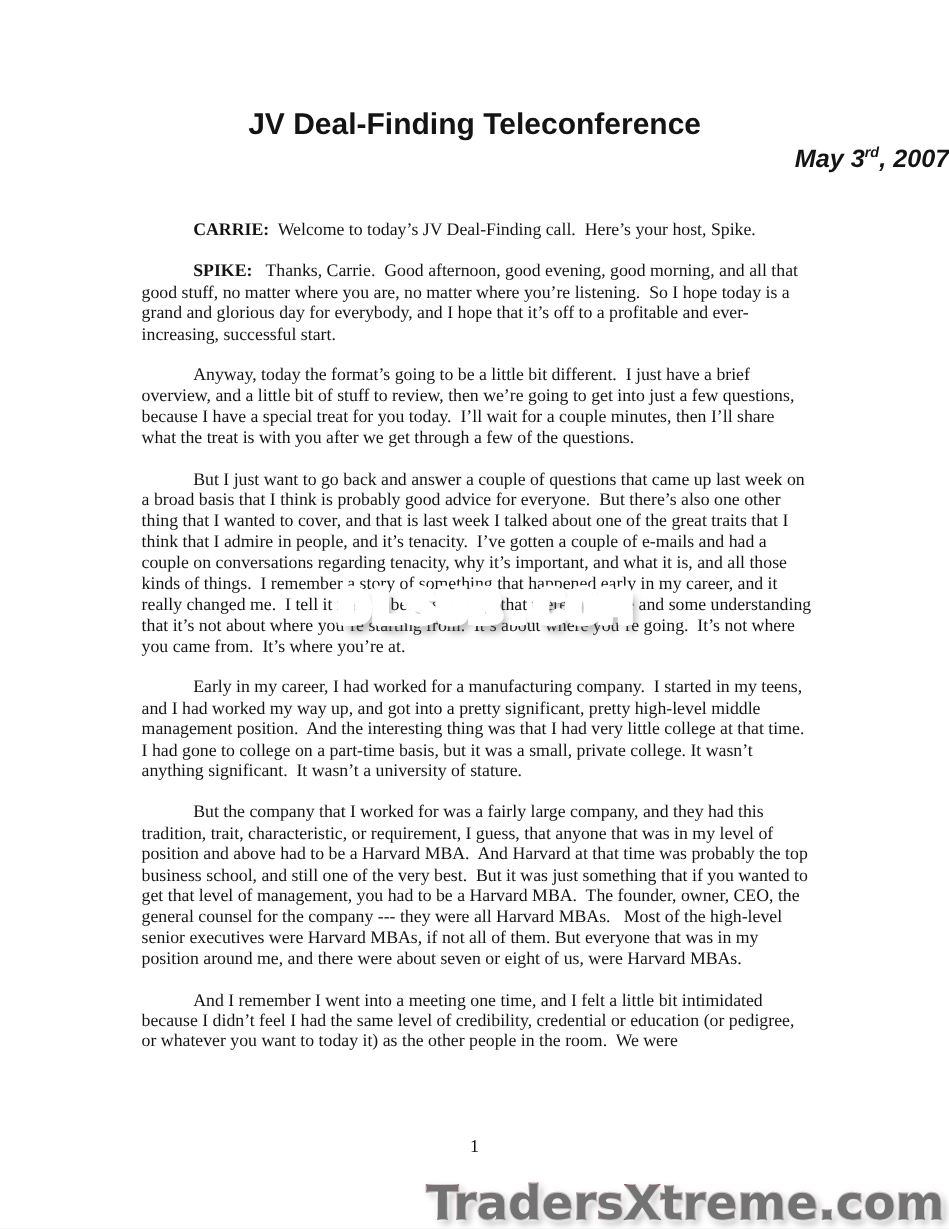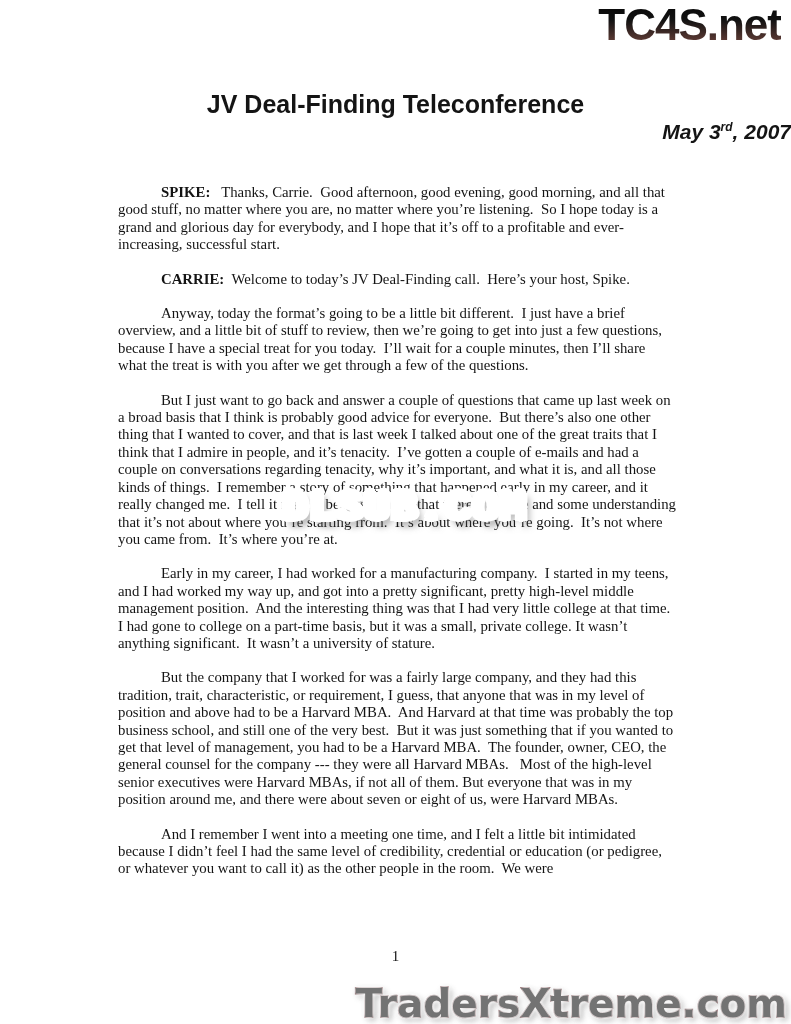--- a/index.html
+++ b/index.html
@@ -106,34 +106,33 @@
       0 0 3px #ffffff, 0 0 5px #ffffff, 0 0 7px #f2f2f2,
       3px 3px 6px rgba(60,60,60,0.45);
     cursor:pointer;
   }
 </style>
 </head>
 <body>
 
 <div class="page">
 
-  <div class="logo-top">TC4S.net</div>
 
   <h1 class="title">JV Deal-Finding Teleconference</h1>
 
   <h2 class="subtitle"><span>May 3</span><sup>rd</sup><span>, 2007</span></h2>
 
   <div class="body-text">
+    <p><b>CARRIE:</b><span>  Welcome to today’s JV Deal-Finding call.  Here’s your host, Spike.</span></p>
     <p><b>SPIKE:</b><span>   Thanks, Carrie.  Good afternoon, good evening, good morning, and all that good stuff, no matter where you are, no matter where you’re listening.  So I hope today is a grand and glorious day for everybody, and I hope that it’s off to a profitable and ever-increasing, successful start.</span></p>
-    <p><b>CARRIE:</b><span>  Welcome to today’s JV Deal-Finding call.  Here’s your host, Spike.</span></p>
     <p><b></b><span>Anyway, today the format’s going to be a little bit different.  I just have a brief overview, and a little bit of stuff to review, then we’re going to get into just a few questions, because I have a special treat for you today.  I’ll wait for a couple minutes, then I’ll share what the treat is with you after we get through a few of the questions.</span></p>
     <p><b></b><span>But I just want to go back and answer a couple of questions that came up last week on a broad basis that I think is probably good advice for everyone.  But there’s also one other thing that I wanted to cover, and that is last week I talked about one of the great traits that I think that I admire in people, and it’s tenacity.  I’ve gotten a couple of e-mails and had a couple on conversations regarding tenacity, why it’s important, and what it is, and all those kinds of things.  I remember a story of something that happened early in my career, and it really changed me.  I tell it mainly because I hope that there’s a value and some understanding that it’s not about where you’re starting from.  It’s about where you’re going.  It’s not where you came from.  It’s where you’re at.</span></p>
     <p><b></b><span>Early in my career, I had worked for a manufacturing company.  I started in my teens, and I had worked my way up, and got into a pretty significant, pretty high-level middle management position.  And the interesting thing was that I had very little college at that time.  I had gone to college on a part-time basis, but it was a small, private college. It wasn’t anything significant.  It wasn’t a university of stature.</span></p>
     <p><b></b><span>But the company that I worked for was a fairly large company, and they had this tradition, trait, characteristic, or requirement, I guess, that anyone that was in my level of position and above had to be a Harvard MBA.  And Harvard at that time was probably the top business school, and still one of the very best.  But it was just something that if you wanted to get that level of management, you had to be a Harvard MBA.  The founder, owner, CEO, the general counsel for the company --- they were all Harvard MBAs.   Most of the high-level senior executives were Harvard MBAs, if not all of them. But everyone that was in my position around me, and there were about seven or eight of us, were Harvard MBAs.</span></p>
-    <p><b></b><span>And I remember I went into a meeting one time, and I felt a little bit intimidated because I didn’t feel I had the same level of credibility, credential or education (or pedigree, or whatever you want to call it) as the other people in the room.  We were</span></p>
+    <p><b></b><span>And I remember I went into a meeting one time, and I felt a little bit intimidated because I didn’t feel I had the same level of credibility, credential or education (or pedigree, or whatever you want to today it) as the other people in the room.  We were</span></p>
   </div>
 
   <div class="watermark">DLSUB.COM</div>
 
   <div class="page-number">1</div>
 
   <div class="logo-bottom">TradersXtreme.com</div>
 
 </div>
 

